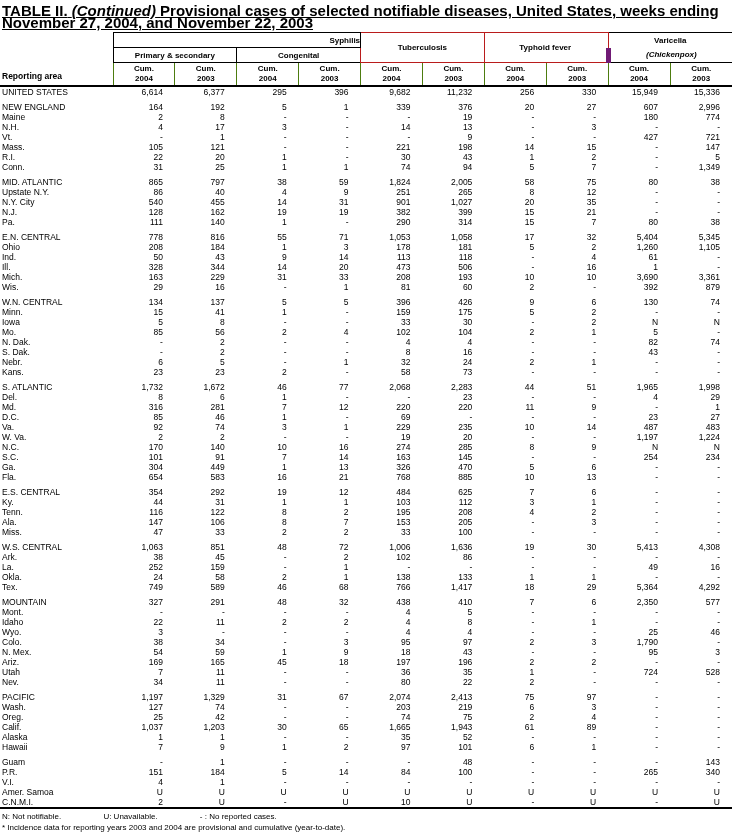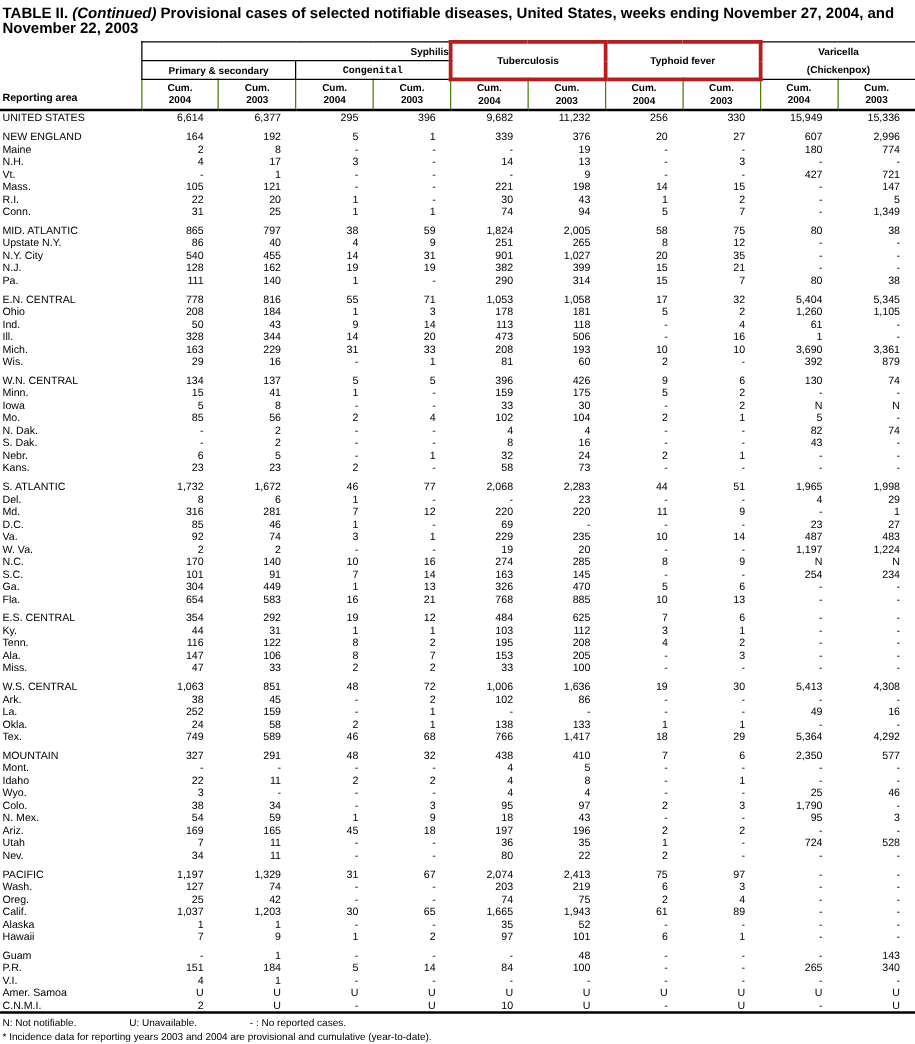--- a/index.html
+++ b/index.html
@@ -2,40 +2,40 @@
 <html><head>
 <meta charset="utf-8">
 <style>
   html,body { margin:0; padding:0; background:#ffffff; }
   body {
     width:732px; height:835px; overflow:hidden;
     font-family:"Liberation Sans", sans-serif; color:#000;
     -webkit-font-smoothing:none;
   }
   .page { padding:3px 0 0 0; }
-  .title { font-size:12px; font-weight:bold; line-height:11.5px; padding:2px 4px 1px 2px; }
+  .title { font-size:15px; font-weight:bold; line-height:11.5px; padding:2px 4px 1px 2px;text-decoration:underline; }
   .title .cont { font-style:italic; }
 
   table.main { border-collapse:collapse; table-layout:fixed; width:732px; margin-top:3px; }
   col.c-area { width:113px; }
 
   th, td { padding:0; font-size:8.5px; }
   thead th { font-weight:bold; font-size:8px; text-align:center; line-height:13px; }
 
   th.area-head {
     text-align:left; vertical-align:bottom;
     padding:0 0 2px 2px; font-size:8.5px;
     border-bottom:2px solid #000;
   }
   th.g-syph { border:1px solid #000; height:14px;text-align:right; }
-  th.g-tb, th.g-ty { border:3px solid #b91c1c; }
+  th.g-tb, th.g-ty { border:1px solid #b91c1c; }
   th.g-var { border-top:1px solid #000; border-left:1px solid #000; height:14px; }
   th.s-ps  { border-left:1px solid #000; border-right:1px solid #000; border-bottom:1px solid #000; height:14px; }
-  th.s-cong{ border-right:1px solid #000; border-bottom:1px solid #000;font-family:Liberation Mono, monospace; }
-  th.s-chick{ border-left:1px solid #701a75; border-bottom:1px solid #000; }
+  th.s-cong{ border-right:1px solid #000; border-bottom:1px solid #000; }
+  th.s-chick{ border-left:5px solid #701a75; border-bottom:1px solid #000;font-style:italic; }
   th.cum {
     border-left:1px solid #4d7c0f; border-bottom:2px solid #000;
     padding:1px 0 2px 0; line-height:9.5px; font-size:8px;
   }
 
   tbody td { height:10px; line-height:10px; white-space:nowrap; }
   td.area { text-align:left; padding-left:2px; }
   td.num  { text-align:right; padding-right:12px; }
   tr.spacer td { height:5px; line-height:5px; }
 

